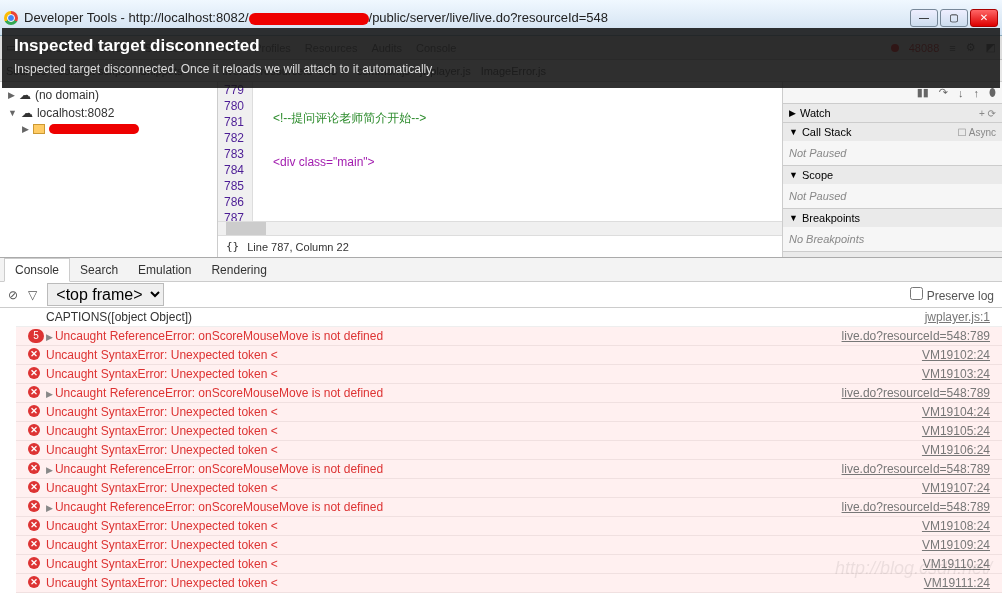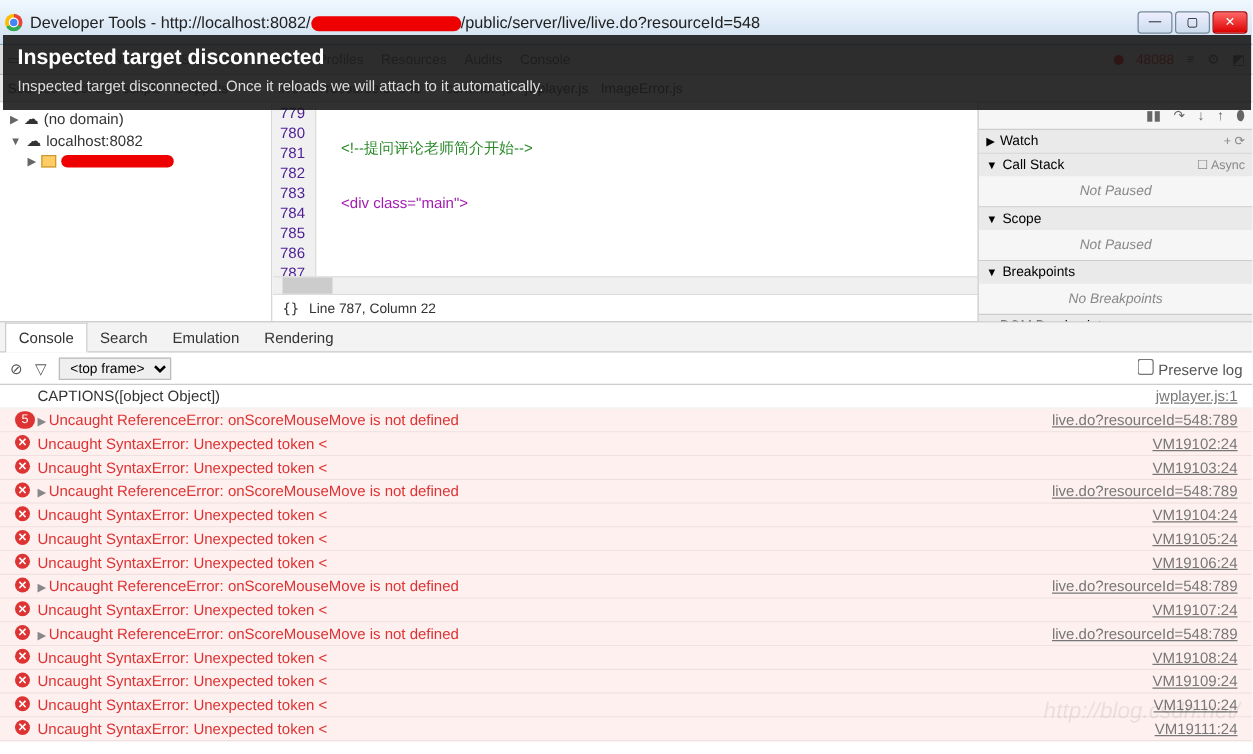--- a/index.html
+++ b/index.html
@@ -43,31 +43,31 @@
 .hscroll .thumb { width:40px; background:#ccc; margin-left:8px; }
 .statusline { height:22px; border-top:1px solid #ddd; display:flex; align-items:center; padding:0 8px; font-size:11px; color:#333; gap:8px; }
 .braces { font-family:monospace; }
 
 .rightpanel { width:220px; border-left:1px solid #ccc; background:#f6f6f6; font-size:11px; overflow:hidden; }
 .rp-tools { height:22px; border-bottom:1px solid #ccc; display:flex; align-items:center; justify-content:flex-end; gap:10px; padding:0 6px; color:#666; }
 .rp-sec { border-bottom:1px solid #ccc; }
 .rp-head { background:#eaeaea; padding:3px 6px; display:flex; align-items:center; gap:4px; cursor:pointer; }
 .rp-head .arrow { font-size:9px; }
 .rp-head .extra { margin-left:auto; color:#888; font-size:10px; }
-.rp-body { padding:6px; text-align:center; color:#888; font-style:italic; }
+.rp-body { padding:6px; color:#888; font-style:italic; }
 
 .console-tabs { height:24px; border-bottom:1px solid #ccc; display:flex; align-items:center; padding:0 4px; background:#f3f3f3; }
 .console-tabs .tab { padding:4px 10px; font-size:12px; color:#333; cursor:pointer; }
 .console-tabs .tab.active { background:#fff; border:1px solid #ccc; border-bottom:1px solid #fff; margin-bottom:-1px; }
 
 .console-tools { height:26px; border-bottom:1px solid #ccc; display:flex; align-items:center; padding:0 8px; gap:10px; font-size:12px; color:#555; }
-.console-tools select { font-size:11px; border:1px solid #bbb; padding:1px 4px; }
+.console-tools select { font-size:16px; border:1px solid #bbb; padding:1px 4px; }
 
 .console-body { height:303px; overflow-y:auto; font-family:Consolas,monospace; font-size:12px; }
-.log-row { display:flex; padding:2px 12px; border-bottom:1px solid #f0e0e0; background:#fff0f0; align-items:flex-start; }
+.log-row { display:flex; padding:2px 12px; border-bottom:1px solid #f0e0e0; background:#fff0f0; align-items:flex-start;margin-left:16px; }
 .log-row.plain { background:#fff; border-bottom:1px solid #eee; }
 .log-icon { width:14px; flex-shrink:0; margin-right:4px; }
 .err-icon { width:12px; height:12px; background:#d33; border-radius:50%; color:#fff; font-size:9px; text-align:center; line-height:12px; font-weight:bold; }
 .err-count { width:16px; height:14px; background:#d33; border-radius:7px; color:#fff; font-size:10px; text-align:center; line-height:14px; }
 .expand { color:#888; margin-right:2px; font-size:9px; }
 .log-msg { flex:1; color:#d33; }
 .log-msg.plain { color:#333; }
 .log-src { color:#777; text-decoration:underline; cursor:pointer; padding-left:8px; }
 
 .watermark { position:absolute; right:10px; bottom:24px; font-size:18px; color:rgba(0,0,0,0.08); font-style:italic; pointer-events:none; }

